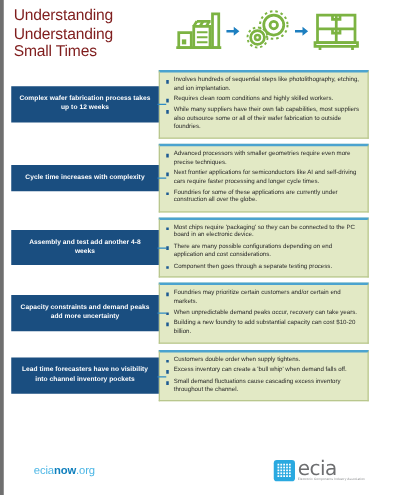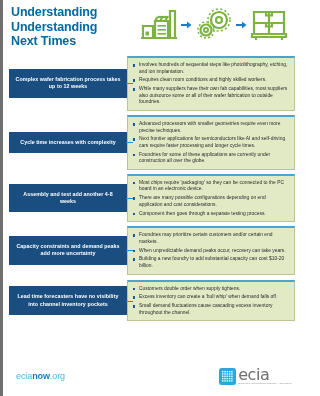--- a/index.html
+++ b/index.html
@@ -27,23 +27,23 @@
   
   .header {
     position: relative;
     height: 56px;
     display: flex;
     align-items: flex-start;
     padding: 5px 4px 0 8px;
     box-sizing: border-box;
   }
   .title {
-    color: #0369a1;
+    color: #7f1d1d;
     font-size: 12.5px;
-    font-weight: bold;
+    font-weight: normal;
     line-height: 14.5px;
     letter-spacing: -0.15px;
     width: 120px;
     flex: none;
   }
   .title .tline { display: block; white-space: nowrap; }
 
   .header-graphic {
     flex: 1;
     display: flex;
@@ -130,21 +130,21 @@
     left: 0.5px;
     top: 2px;
     width: 2.6px;
     height: 2.6px;
     background: #1d5a93;
   }
 
   
   .footer {
     position: absolute;
-    left: 3px;
+    left: 14px;
     right: 0;
     bottom: 0;
     height: 40px;
     display: flex;
     align-items: center;
     justify-content: space-between;
     padding: 0 8px 0 10px;
     box-sizing: border-box;
   }
   .site {
@@ -186,21 +186,21 @@
 </style>
 </head>
 <body>
 
 <div class="page">
 
   <div class="header">
     <div class="title">
       <span class="tline">Understanding</span>
       <span class="tline">Understanding</span>
-      <span class="tline">Next Times</span>
+      <span class="tline">Small Times</span>
     </div>
     <div class="header-graphic">
 
       <span>
         <svg class="hg-svg" width="40" height="34" viewBox="0 0 40 34">
           <g fill="none" stroke="#7cb342" stroke-width="2.2">
             <path d="M31 3 h5 v27 h-5 z"></path>
             <path d="M16 13 h13 v17 h-13 z"></path>
             <path d="M4 18 h10 v12 h-10 z"></path>
             <path d="M2 30 h36"></path>

